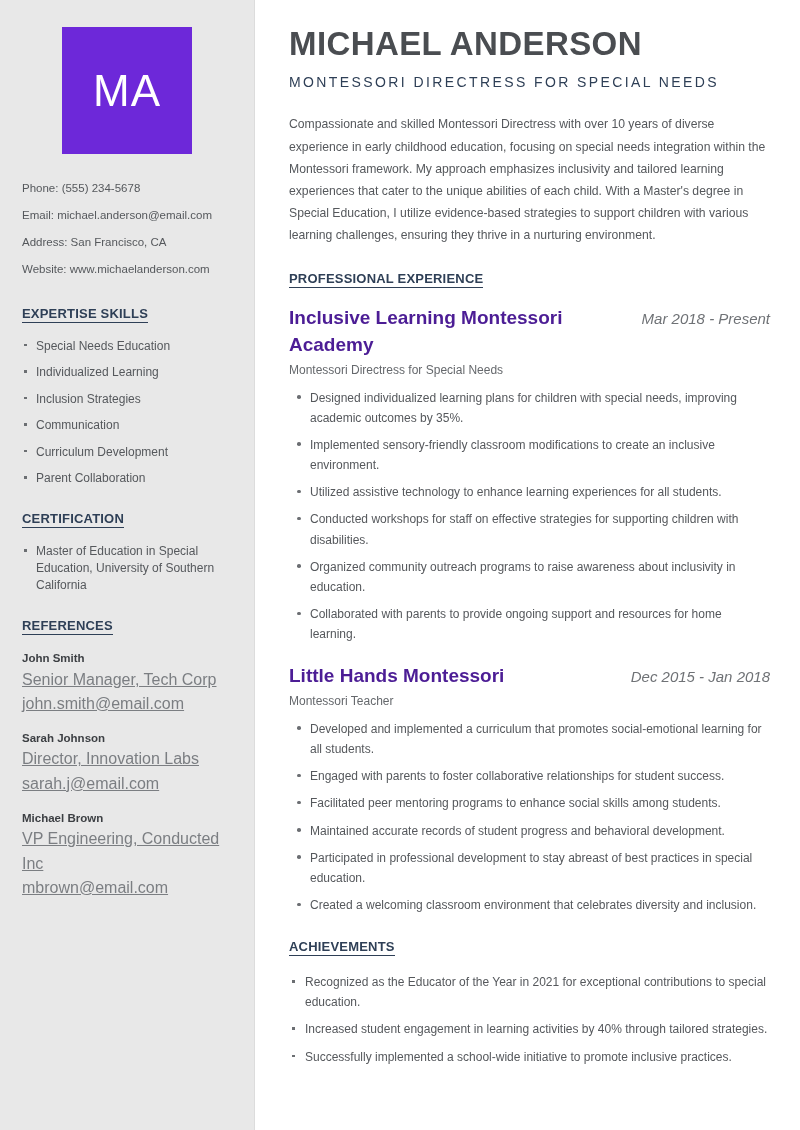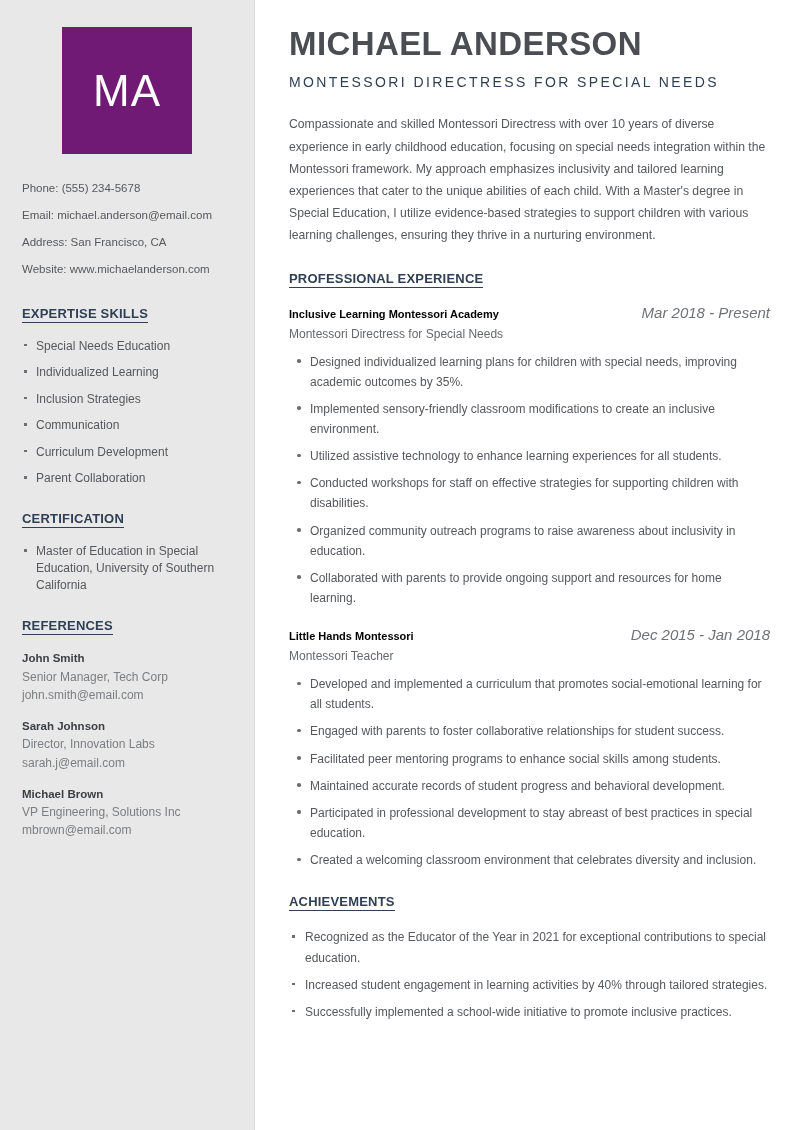--- a/index.html
+++ b/index.html
@@ -28,21 +28,21 @@
     flex: 0 0 255px;
     background: #e8e8e8;
     border-right: 1px solid #dcdcdc;
     padding: 27px 22px 20px 22px;
     position: relative;
   }
 
   .avatar {
     width: 130px;
     height: 127px;
-    background: #701a75;
+    background: #6d28d9;
     display: flex;
     align-items: center;
     justify-content: center;
     margin: 0 auto 27px auto;
   }
   .avatar-initials {
     color: #ffffff;
     font-size: 44px;
     font-weight: 400;
     letter-spacing: 1px;
@@ -92,23 +92,24 @@
 
   .ref-entry { margin-bottom: 14px; }
   .ref-entry:last-child { margin-bottom: 0; }
   .ref-name {
     font-size: 11.5px;
     font-weight: bold;
     color: #3c3f43;
     line-height: 1.5;
   }
   .ref-line {
-    font-size: 12px;
+    font-size: 16px;
     color: #7b7e82;
     line-height: 1.52;
+    text-decoration: underline;
   }
 
   
   .main {
     flex: 1;
     padding: 26px 30px 20px 34px;
     background: #ffffff;
   }
 
   .name {
@@ -148,23 +149,23 @@
 
   .job { margin-bottom: 18px; }
   .job:last-child { margin-bottom: 0; }
   .job-head {
     display: flex;
     align-items: baseline;
     justify-content: space-between;
     gap: 10px;
   }
   .job-company {
-    font-size: 11px;
-    font-weight: bold;
-    color: #000000;
+    font-size: 19px;
+    font-weight: bold;
+    color: #4c1d95;
     line-height: 1.45;
   }
   .job-dates {
     font-size: 15px;
     font-style: italic;
     color: #6f7276;
     white-space: nowrap;
     flex: 0 0 auto;
   }
   .job-role {
@@ -262,21 +263,21 @@
       </div>
 
       <div class="ref-entry">
         <div class="ref-name">Sarah Johnson</div>
         <div class="ref-line">Director, Innovation Labs</div>
         <div class="ref-line">sarah.j@email.com</div>
       </div>
 
       <div class="ref-entry">
         <div class="ref-name">Michael Brown</div>
-        <div class="ref-line">VP Engineering, Solutions Inc</div>
+        <div class="ref-line">VP Engineering, Conducted Inc</div>
         <div class="ref-line">mbrown@email.com</div>
       </div>
     </section>
 
   </aside>
 
   <main class="main">
 
     <h1 class="name">MICHAEL ANDERSON</h1>
     <div class="subtitle">MONTESSORI DIRECTRESS FOR SPECIAL NEEDS</div>

